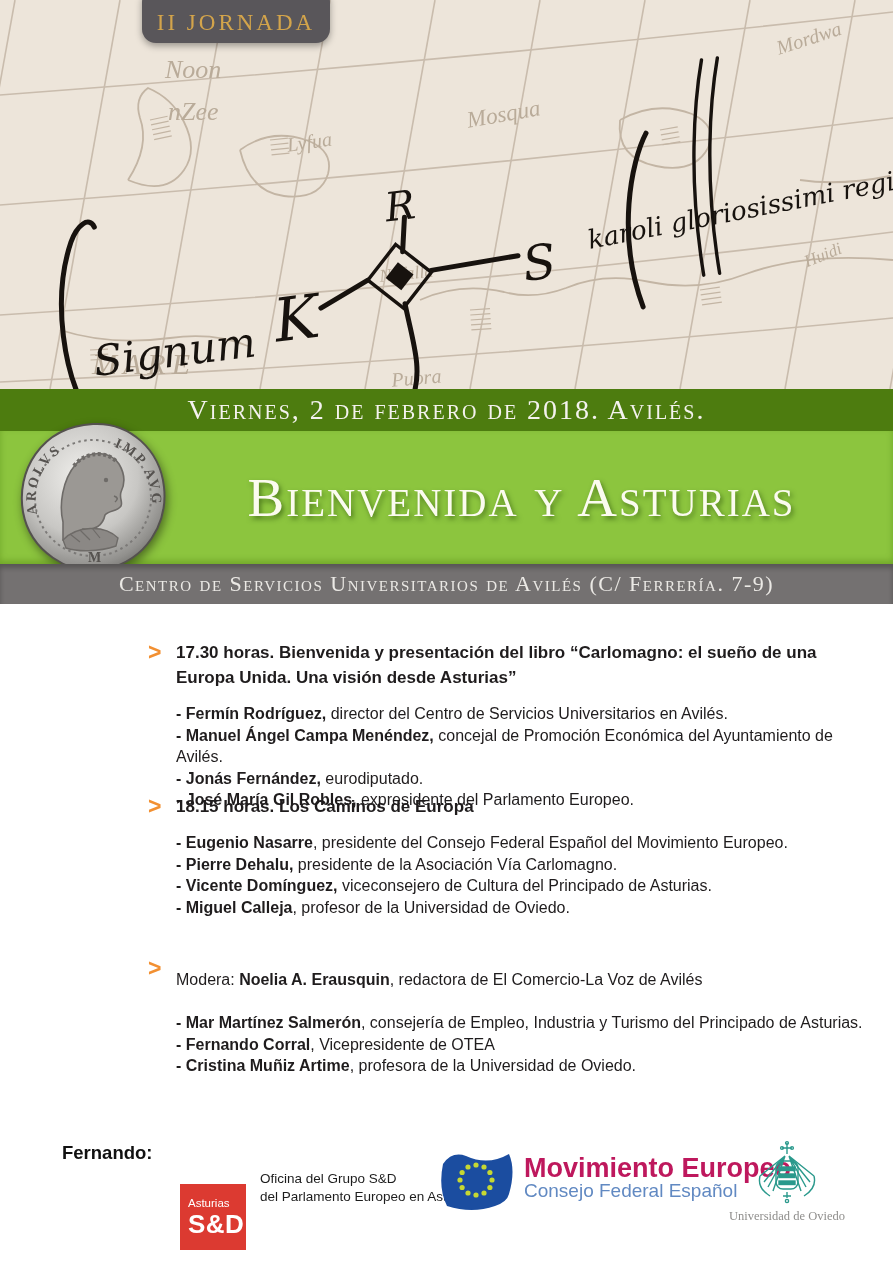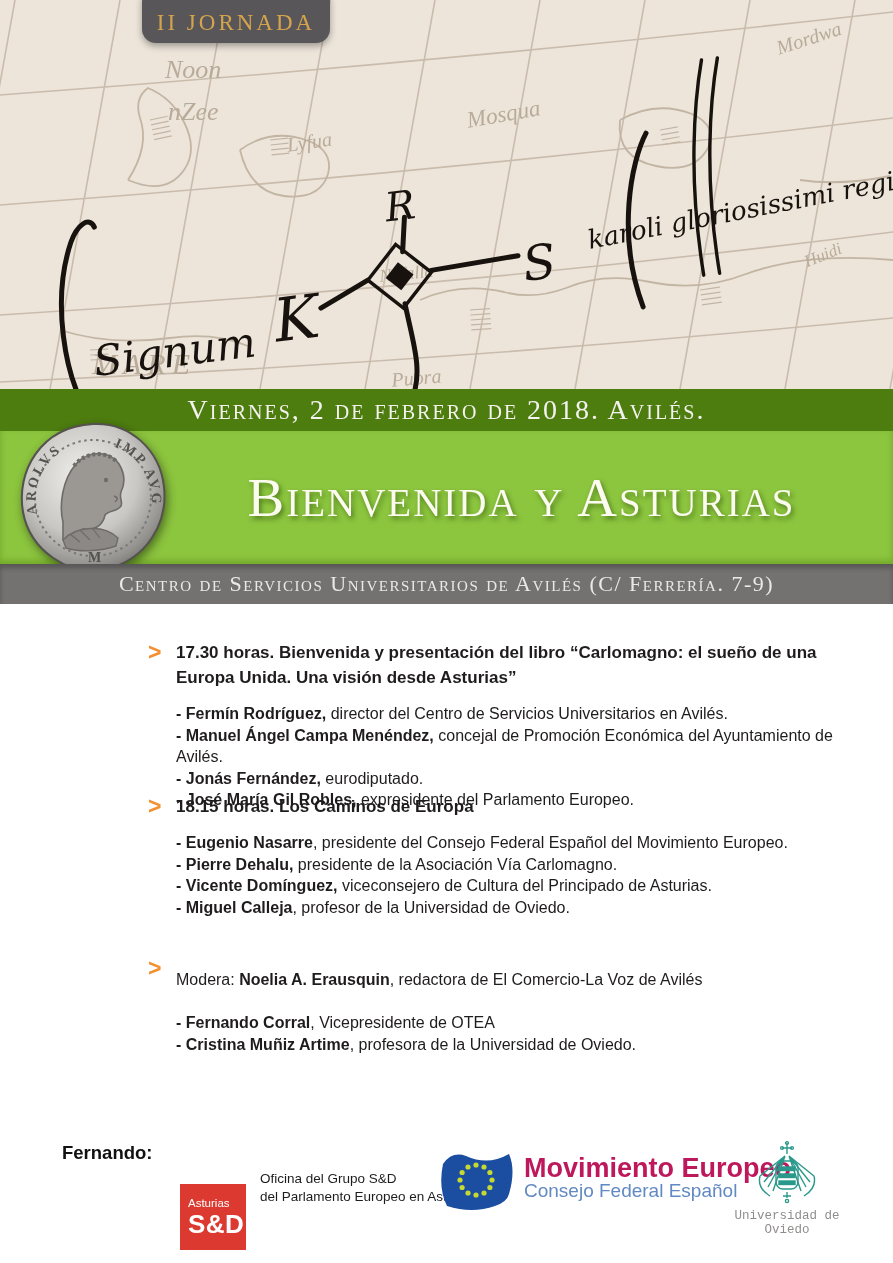--- a/index.html
+++ b/index.html
@@ -58,21 +58,21 @@
              display:flex;flex-direction:column;justify-content:center;padding-left:8px;box-sizing:border-box;margin-top:28px;}
   .sd-region{color:#ffffff;font-size:11.5px;line-height:13px;}
   .sd-group{color:#ffffff;font-size:26px;font-weight:bold;line-height:28px;letter-spacing:.5px;}
   .sd-caption{position:absolute;left:260px;top:30px;font-size:13.5px;line-height:18px;color:#1d1d1d;}
   .eu-flag{position:absolute;left:438px;top:8px;width:80px;height:64px;}
   .em-text{position:absolute;left:524px;top:16px;}
   .em-line1{color:#be185d;font-size:27px;font-weight:bold;line-height:24px;}
   .em-line2{color:#6189c2;font-size:19px;line-height:22px;}
   .uni{position:absolute;left:722px;top:0;width:130px;text-align:center;}
   .uni svg{display:block;margin:0 auto;}
-  .uni-caption{font-family:Liberation Mono, monospace;font-size:12.5px;color:#8f8e8c;margin-top:3px;}
+  .uni-caption{font-family:Liberation Serif, serif;font-size:12.5px;color:#8f8e8c;margin-top:3px;}
 </style>
 </head>
 <body>
 
 <div class="poster">
 
   <div class="hero">
     <svg viewBox="0 0 893 389" preserveAspectRatio="none">
       <rect x="0" y="0" width="893" height="389" fill="#ede5da"></rect>
 
@@ -222,20 +222,21 @@
       <div class="speaker"><b>- Pierre Dehalu,</b><span> presidente de la Asociación Vía Carlomagno.</span></div>
       <div class="speaker"><b>- Vicente Domínguez,</b><span> viceconsejero de Cultura del Principado de Asturias.</span></div>
       <div class="speaker"><b>- Miguel Calleja</b><span>, profesor de la Universidad de Oviedo.</span></div>
     </div>
 
     <div class="session" style="top:344px;">
       <div class="session-title">
         <span class="session-arrow">&gt;</span>
       </div>
       <div class="modera"><span>Modera: </span><b>Noelia A. Erausquin</b><span>, redactora de El Comercio-La Voz de Avilés</span></div>
+      <div class="speaker"><b>- Mar Martínez Salmerón</b><span>, consejería de Empleo, Industria y Turismo del Principado de Asturias.</span></div>
       <div class="speaker"><b>- Fernando Corral</b><span>, Vicepresidente de OTEA</span></div>
       <div class="speaker"><b>- Cristina Muñiz Artime</b><span>, profesora de la Universidad de Oviedo.</span></div>
     </div>
 
   </div>
 
   <div class="footer">
     <div class="organiza">Fernando:</div>
 
     <div class="sd-square">

